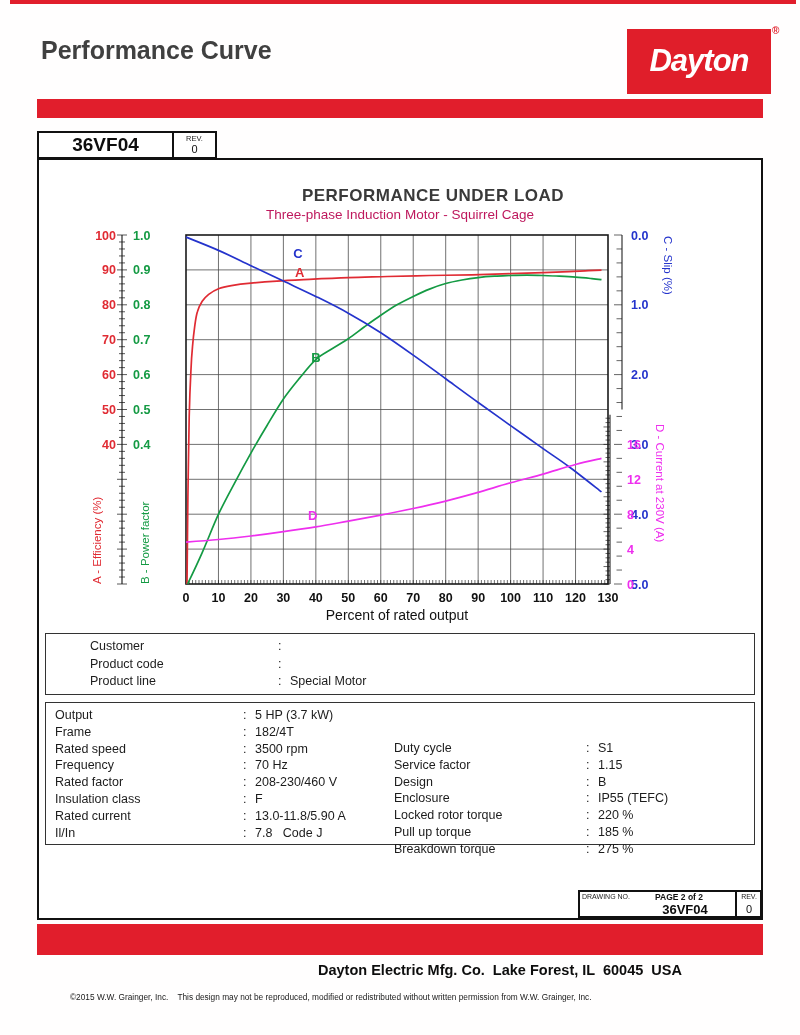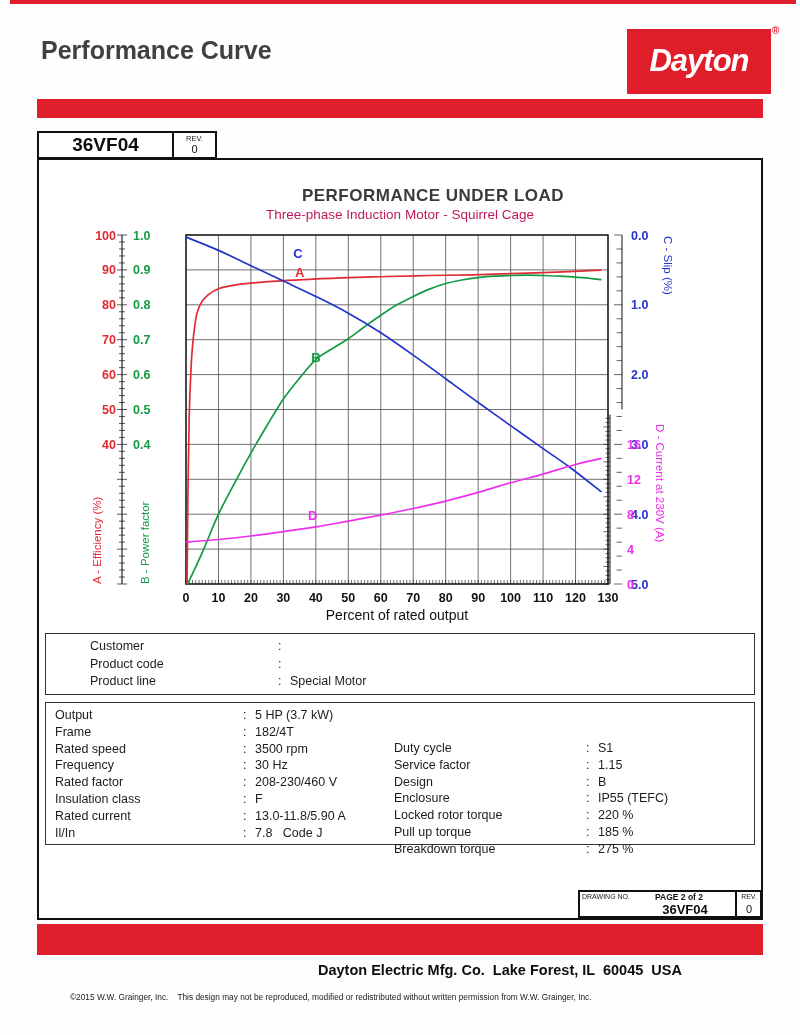--- a/index.html
+++ b/index.html
@@ -402,21 +402,21 @@
       <div class="row"><span>Customer</span><span>:</span><span></span></div>
       <div class="row"><span>Product code</span><span>:</span><span></span></div>
       <div class="row"><span>Product line</span><span>:</span><span>Special Motor</span></div>
     </div>
 
   <div class="abs spec-box"></div>
   <div class="rows rows-spec-l" id="rows-spec-l">
       <div class="row"><span>Output</span><span>:</span><span>5 HP (3.7 kW)</span></div>
       <div class="row"><span>Frame</span><span>:</span><span>182/4T</span></div>
       <div class="row"><span>Rated speed</span><span>:</span><span>3500 rpm</span></div>
-      <div class="row"><span>Frequency</span><span>:</span><span>30 Hz</span></div>
+      <div class="row"><span>Frequency</span><span>:</span><span>70 Hz</span></div>
       <div class="row"><span>Rated factor</span><span>:</span><span>208-230/460 V</span></div>
       <div class="row"><span>Insulation class</span><span>:</span><span>F</span></div>
       <div class="row"><span>Rated current</span><span>:</span><span>13.0-11.8/5.90 A</span></div>
       <div class="row"><span>Il/In</span><span>:</span><span>7.8   Code J</span></div>
     </div>
   <div class="rows rows-spec-r" id="rows-spec-r">
       <div class="row"><span>Duty cycle</span><span>:</span><span>S1</span></div>
       <div class="row"><span>Service factor</span><span>:</span><span>1.15</span></div>
       <div class="row"><span>Design</span><span>:</span><span>B</span></div>
       <div class="row"><span>Enclosure</span><span>:</span><span>IP55 (TEFC)</span></div>

